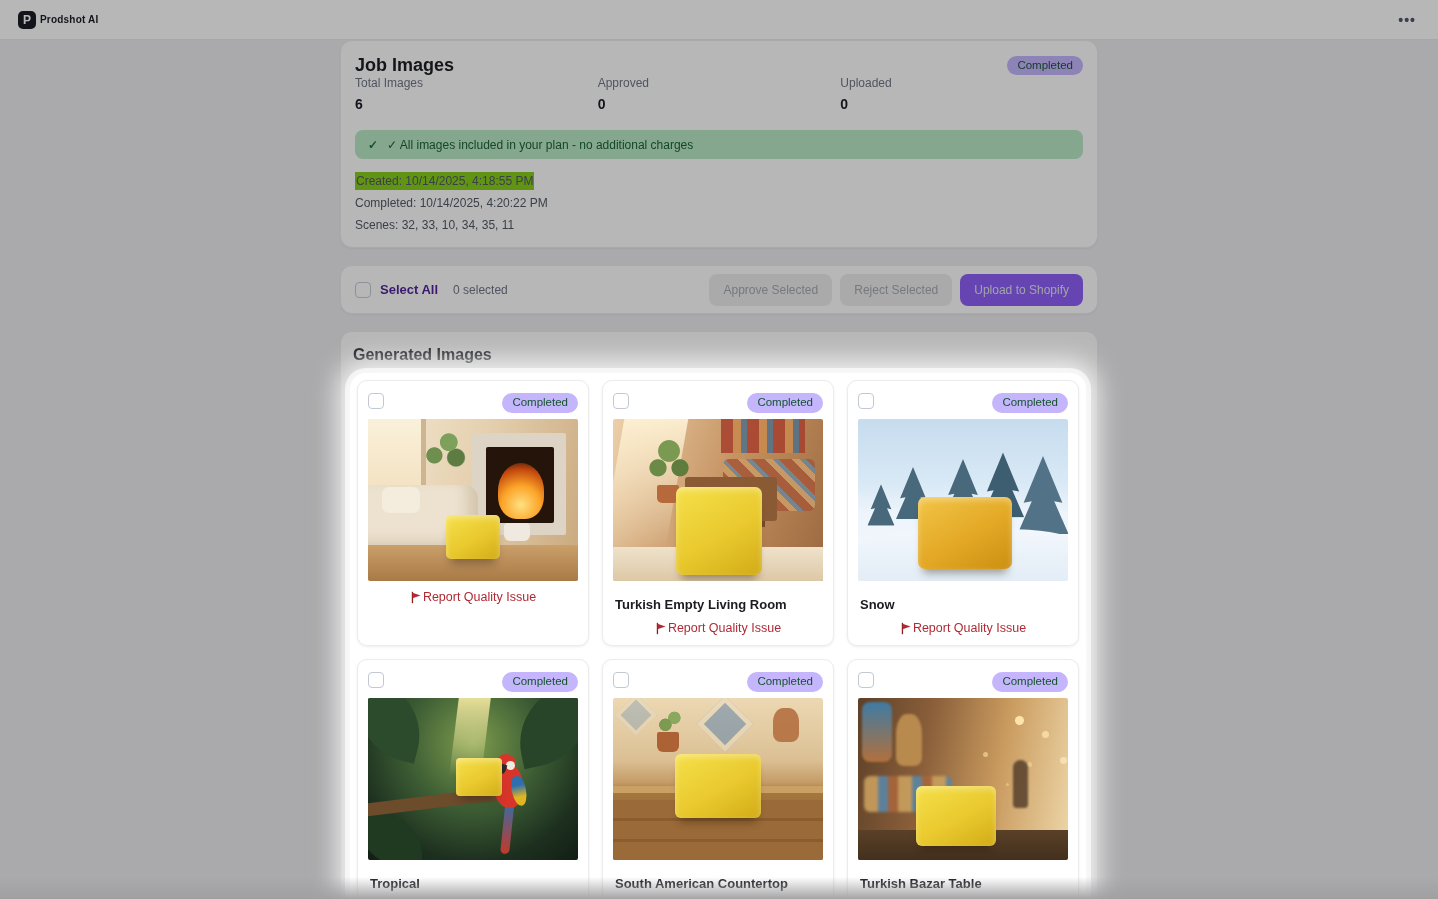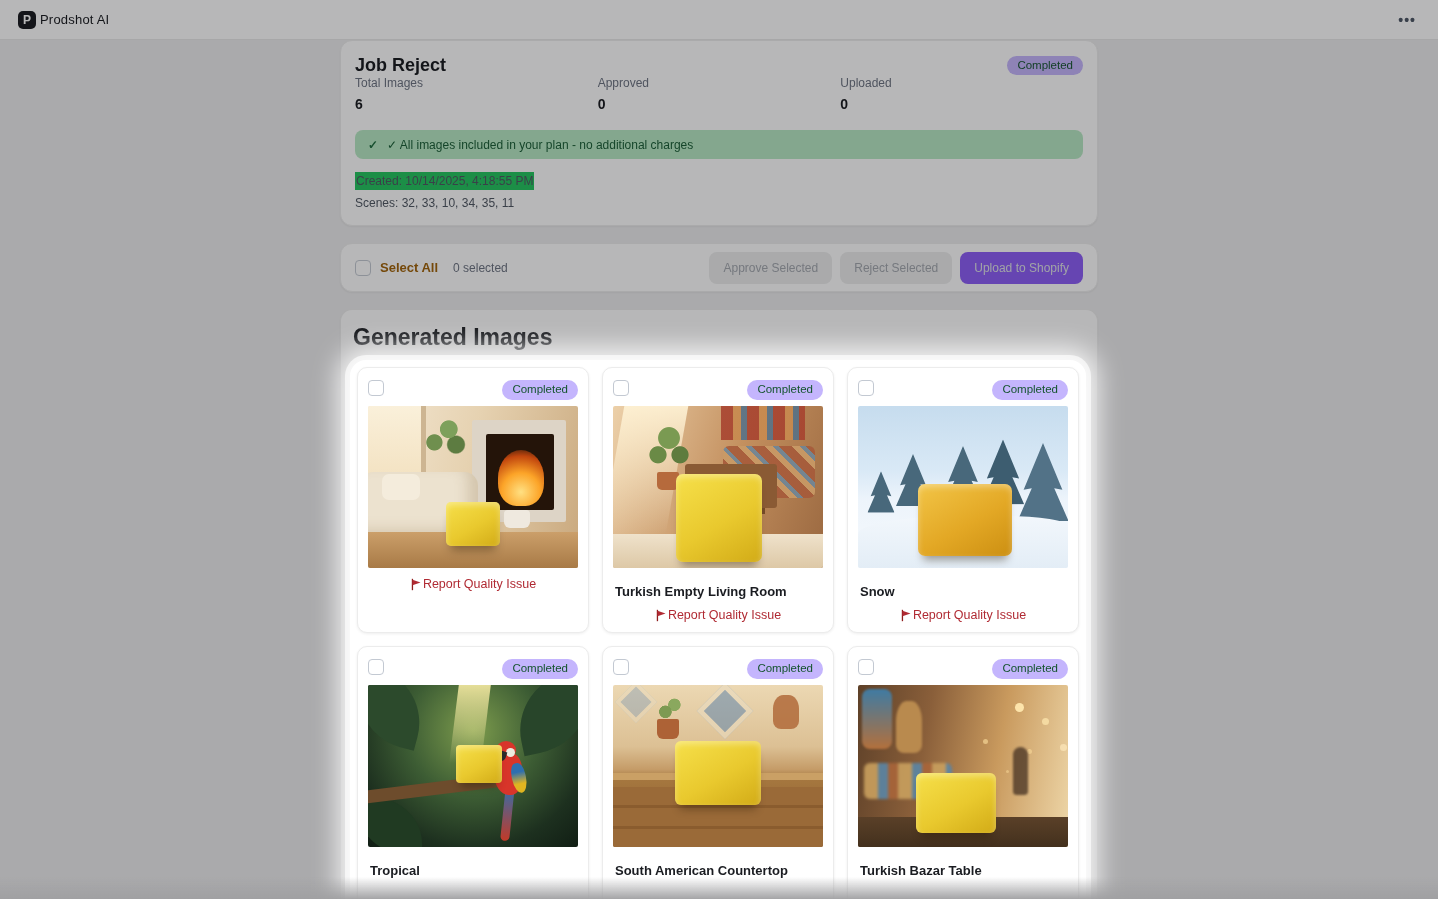--- a/index.html
+++ b/index.html
@@ -5,21 +5,21 @@
   * { margin:0; padding:0; box-sizing:border-box; }
   html,body { width:1438px; height:899px; overflow:hidden; }
   body { font-family:"Liberation Sans", sans-serif; background:#ededee; position:relative; }
 
   
   .topbar { height:40px; background:#ffffff; border-bottom:1px solid #e9e9e9;
             display:flex; align-items:center; padding:0 22px 0 18px; }
   .logo-badge { width:18px; height:18px; background:#16181d; color:#fff; border-radius:5px;
                 display:flex; align-items:center; justify-content:center;
                 font-size:12px; font-weight:bold; margin-right:4px; }
-  .brand { font-size:13px; font-weight:normal; color:#15171c; letter-spacing:.2px; }
+  .brand { font-size:10px; font-weight:bold; color:#15171c; letter-spacing:.2px; }
   .topbar-spacer { flex:1; }
   .ellipsis { color:#4b5563; font-size:14px; font-weight:bold; letter-spacing:1px; cursor:pointer; }
 
   
   .content { width:758px; margin:0 auto; }
   .card { background:#ffffff; border:1px solid #ececec; border-radius:12px;
           box-shadow:0 1px 2px rgba(0,0,0,.05); }
   .job-card { margin-top:0; padding:14px 14px 16px; }
   .job-head { display:flex; align-items:center; justify-content:space-between; }
   .h1 { font-size:18px; font-weight:bold; color:#15171c; }
@@ -29,38 +29,38 @@
   .stat { width:250px; }
   .stat-label { font-size:12px; color:#6b7280; }
   .stat-value { font-size:14px; font-weight:bold; color:#15171c; margin-top:6px; }
   .plan-banner { margin-top:18px; background:#b7e9c3; border-radius:8px; height:29px;
                  display:flex; align-items:center; gap:9px; padding:0 13px;
                  color:#175c34; font-size:12px; }
   .plan-check { font-size:12px; font-weight:bold; color:#1b6b3c; }
   .meta { margin-top:16px; font-size:12px; color:#4d5560; line-height:1; }
   .meta-line { margin-bottom:10px; }
   .meta-line:last-child { margin-bottom:0; }
-  .sel-highlight { background:#22c55e; padding:2px 1px; }
+  .sel-highlight { background:#84cc16; padding:2px 1px; }
 
   
   .select-bar { margin-top:17px; height:49px; display:flex; align-items:center; padding:0 14px; }
   .checkbox { width:16px; height:16px; background:#fff; border:1.5px solid #c3c9d2;
               border-radius:4px; cursor:pointer; flex:0 0 auto; }
-  .select-label { font-size:13px; font-weight:bold; color:#a16207; margin-left:9px; }
+  .select-label { font-size:13px; font-weight:bold; color:#4c1d95; margin-left:9px; }
   .selected-count { font-size:12px; color:#6b7280; margin-left:15px; }
   .bar-spacer { flex:1; }
   .btn { border:none; border-radius:8px; font-family:inherit; font-size:12px; font-weight:500;
          padding:9px 14px; margin-left:8px; cursor:default; }
   .btn-muted { background:#eceded; color:#a2a6ad; }
   .btn-dark-disabled { background:#8b5cf6; color:#dfe2e7; }
 
   
   .gen-card { margin-top:17px; border-bottom:none; border-bottom-left-radius:0;
               border-bottom-right-radius:0; padding:14px 11px 0 9px; min-height:560px; }
-  .gen-title { font-size:23px; font-weight:bold; color:#15171c; margin-left:3px; margin-bottom:9px; }
+  .gen-title { font-size:16px; font-weight:bold; color:#15171c; margin-left:3px; margin-bottom:9px; }
 
   .dim-overlay { position:fixed; inset:0; background:rgba(16,18,21,.30); z-index:50; }
 
   .highlight { position:relative; z-index:60; background:#ffffff; border-radius:16px;
                padding:7px; box-shadow:0 0 0 5px rgba(255,255,255,.65),
                0 0 26px 12px rgba(255,255,255,.85); }
   .grid { display:grid; grid-template-columns:repeat(3,1fr); gap:13px; }
   .gcard { background:#fff; border:1px solid #ececec; border-radius:10px;
            box-shadow:0 1px 3px rgba(0,0,0,.07); padding:12px 10px 0; height:266px; }
   .gcard-head { display:flex; align-items:flex-start; justify-content:space-between;
@@ -203,21 +203,21 @@
   <span class="logo-badge">P</span>
   <span class="brand">Prodshot AI</span>
   <span class="topbar-spacer"></span>
   <span class="ellipsis">•••</span>
 </header>
 
 <div class="content">
 
   <section class="card job-card">
     <div class="job-head">
-      <h1 class="h1">Job Reject</h1>
+      <h1 class="h1">Job Images</h1>
       <span class="badge">Completed</span>
     </div>
     <div class="stats">
       <div class="stat">
         <div class="stat-label">Total Images</div>
         <div class="stat-value">6</div>
       </div>
       <div class="stat">
         <div class="stat-label">Approved</div>
         <div class="stat-value">0</div>
@@ -226,20 +226,21 @@
         <div class="stat-label">Uploaded</div>
         <div class="stat-value">0</div>
       </div>
     </div>
     <div class="plan-banner">
       <span class="plan-check">✓</span>
       <span>✓ All images included in your plan - no additional charges</span>
     </div>
     <div class="meta">
       <div class="meta-line"><span class="sel-highlight">Created: 10/14/2025, 4:18:55 PM</span></div>
+      <div class="meta-line">Completed: 10/14/2025, 4:20:22 PM</div>
       <div class="meta-line">Scenes: 32, 33, 10, 34, 35, 11</div>
     </div>
   </section>
 
   <section class="card select-bar">
     <div class="checkbox"></div>
     <span class="select-label">Select All</span>
     <span class="selected-count">0 selected</span>
     <span class="bar-spacer"></span>
     <button class="btn btn-muted">Approve Selected</button>

